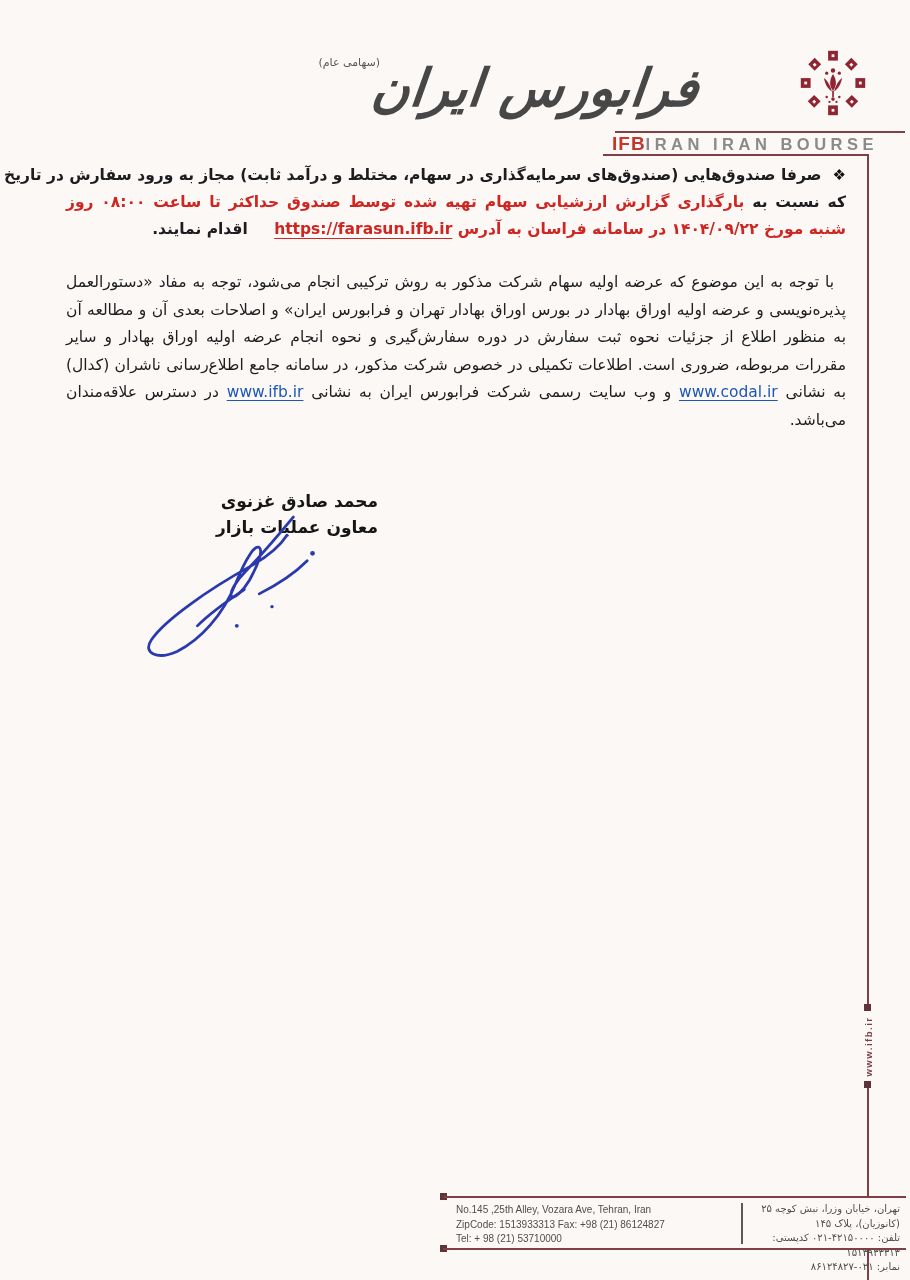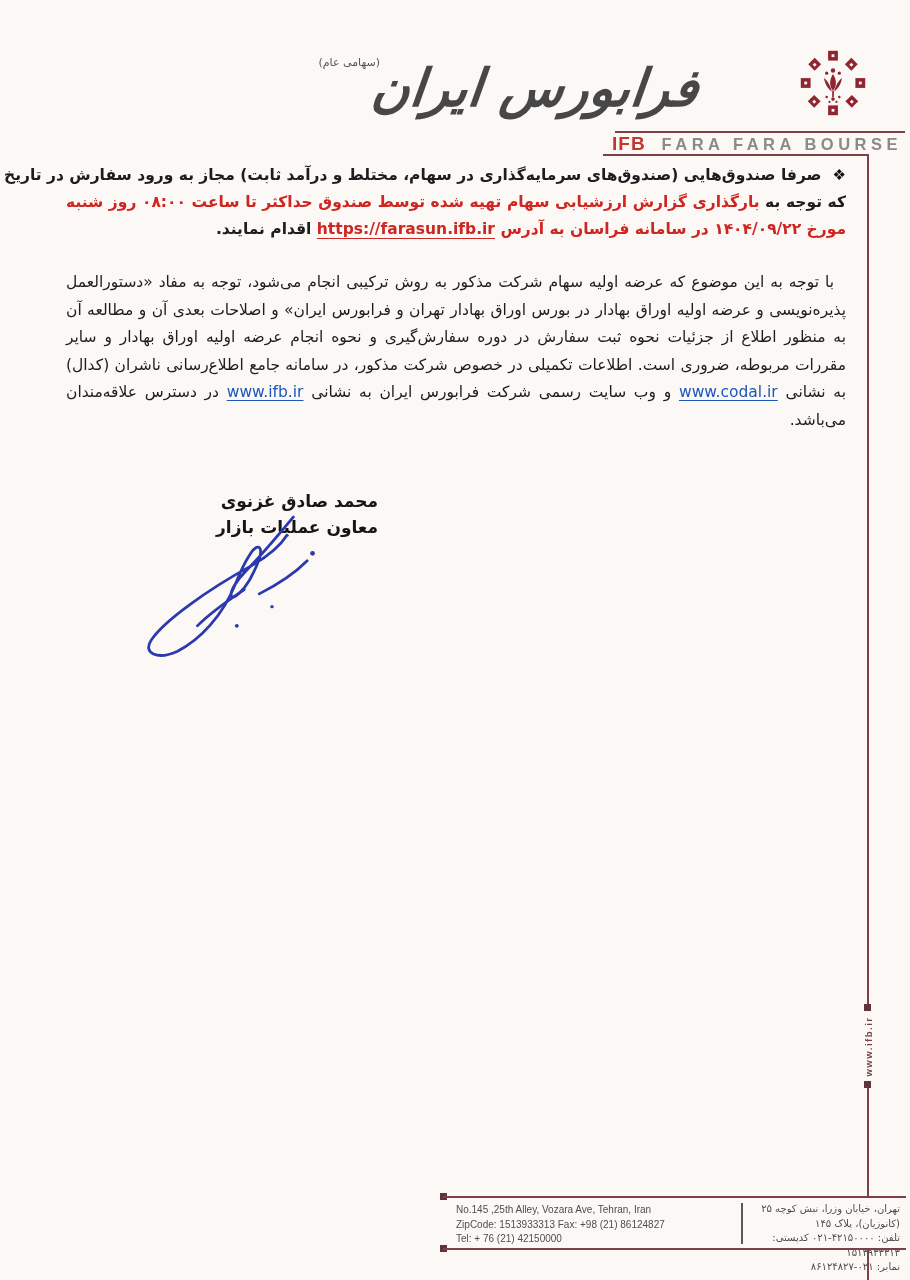--- a/index.html
+++ b/index.html
@@ -15,21 +15,21 @@
     font-family:"DejaVu Serif",serif;font-weight:bold;font-style:italic;
     font-size:52px;color:#474747;transform:skewX(-6deg);
     white-space:nowrap;line-height:92px;
   }
   .brand-note{
     position:absolute;top:56px;right:530px;
     font-size:11px;color:#555;direction:rtl;white-space:nowrap;
   }
   .brand-latin{
     position:absolute;top:135px;left:612px;width:292px;height:18px;
-    display:flex;align-items:center;gap:16px;
+    display:flex;align-items:center;gap:0;
     font-family:"Liberation Sans",sans-serif;font-weight:bold;
   }
   .brand-latin .ifb{color:#c2382f;font-size:19px;letter-spacing:1px;}
   .brand-latin .rest{color:#8a8a8a;font-size:16.5px;letter-spacing:4.5px;white-space:nowrap;}
   .rule{position:absolute;background:#7d4046;}
   .rule-above-latin{top:131px;left:615px;width:290px;height:2px;}
   .rule-below-latin{top:154px;left:603px;width:266px;height:2px;}
   
   .logo-emblem{position:absolute;top:46px;left:798px;width:70px;height:74px;}
   
@@ -51,21 +51,21 @@
   
   .content{
     position:absolute;top:162px;right:64px;left:66px;
     direction:rtl;font-size:15.5px;line-height:27px;
   }
   .notice{font-weight:bold;}
   .notice-first{display:flex;gap:11px;align-items:flex-start;white-space:nowrap;}
   .bullet{font-size:15px;line-height:27px;color:#111;}
   .notice-cont{text-align:justify;margin-top:0;}
   .red-underline{color:#cf2621;text-underline-offset:4px;}
-  .red-link{color:#cf2621;font-weight:bold;text-decoration:underline;text-underline-offset:4px;}
+  .red-link{color:#cf2621;font-weight:bold;text-decoration:underline;text-underline-offset:4px;margin-left:21px;}
   .body-par{
     margin-top:26px;text-align:justify;font-weight:normal;
     line-height:27.5px;text-indent:12px;
   }
   .blue-link{color:#1d57b8;text-decoration:underline;text-underline-offset:3px;}
   
   .sig-text{
     position:absolute;top:488px;left:158px;width:220px;
     direction:rtl;font-weight:bold;
     font-size:17px;line-height:26px;color:#161616;
@@ -138,42 +138,42 @@
         <circle cx="59" cy="70" r="1.8"></circle>
         <circle cx="45" cy="77" r="1.6"></circle>
         <circle cx="55" cy="77" r="1.6"></circle>
       </g>
     </svg>
   </div>
 
   <div class="rule rule-above-latin"></div>
   <div class="brand-latin">
     <span class="ifb">IFB</span>
-    <span class="rest">FARA FARA BOURSE</span>
+    <span class="rest">IRAN IRAN BOURSE</span>
   </div>
   <div class="rule rule-below-latin"></div>
 
   <div class="vline vseg1"></div>
   <div class="vsq vsq1"></div>
   <div class="vertical-url">
     <span>www.ifb.ir</span>
   </div>
   <div class="vsq vsq2"></div>
   <div class="vline vseg2"></div>
   <div class="vline vseg3"></div>
 
   <div class="content">
 
     <div class="notice">
       <div class="notice-first">
         <span class="bullet">❖</span>
         <span>صرفا صندوق‌هایی (صندوق‌های سرمایه‌گذاری در سهام، مختلط و درآمد ثابت) مجاز به ورود سفارش در تاریخ عرضه می‌باشند</span>
       </div>
       <div class="notice-cont">
-        <span>که توجه به </span><span class="red-underline">بارگذاری گزارش ارزشیابی سهام تهیه شده توسط صندوق حداکثر تا ساعت ۰۸:۰۰ روز شنبه مورخ ۱۴۰۴/۰۹/۲۲ در سامانه فراسان به آدرس </span><a class="red-link">https://farasun.ifb.ir</a><span> اقدام نمایند.</span>
+        <span>که نسبت به </span><span class="red-underline">بارگذاری گزارش ارزشیابی سهام تهیه شده توسط صندوق حداکثر تا ساعت ۰۸:۰۰ روز شنبه مورخ ۱۴۰۴/۰۹/۲۲ در سامانه فراسان به آدرس </span><a class="red-link">https://farasun.ifb.ir</a><span> اقدام نمایند.</span>
       </div>
     </div>
 
     <p class="body-par"><span>با توجه به این موضوع که عرضه اولیه سهام شرکت مذکور به روش ترکیبی انجام می‌شود، توجه به مفاد «دستورالعمل پذیره‌نویسی و عرضه اولیه اوراق بهادار در بورس اوراق بهادار تهران و فرابورس ایران» و اصلاحات بعدی آن و مطالعه آن به منظور اطلاع از جزئیات نحوه ثبت سفارش در دوره سفارش‌گیری و نحوه انجام عرضه اولیه اوراق بهادار و سایر مقررات مربوطه، ضروری است. اطلاعات تکمیلی در خصوص شرکت مذکور، در سامانه جامع اطلاع‌رسانی ناشران (کدال) به نشانی </span><a class="blue-link">www.codal.ir</a><span> و وب سایت رسمی شرکت فرابورس ایران به نشانی </span><a class="blue-link">www.ifb.ir</a><span> در دسترس علاقه‌مندان می‌باشد.</span></p>
 
   </div>
 
   <div class="sig-text">
     <div>محمد صادق غزنوی</div>
     <div>معاون عملیات بازار</div>
@@ -192,21 +192,21 @@
       </g>
     </svg>
   </div>
 
   <div class="fsq fsq-top"></div>
   <div class="frule frule-top"></div>
 
   <div class="footer-en">
     <div>No.145 ,25th Alley, Vozara Ave, Tehran, Iran</div>
     <div>ZipCode: 1513933313   Fax: +98 (21) 86124827</div>
-    <div>Tel: + 76 (21) 42150000</div>
+    <div>Tel: + 98 (21) 53710000</div>
   </div>
 
   <div class="footer-divider"></div>
 
   <div class="footer-fa">
     <div>تهران، خیابان وزرا، نبش کوچه ۲۵ (کانوزیان)، پلاک ۱۴۵</div>
     <div>تلفن: ۴۲۱۵۰۰۰۰-۰۲۱   کدپستی: ۱۵۱۳۹۳۳۳۱۳</div>
     <div>نمابر: ۰۲۱-۸۶۱۲۴۸۲۷</div>
   </div>
 

